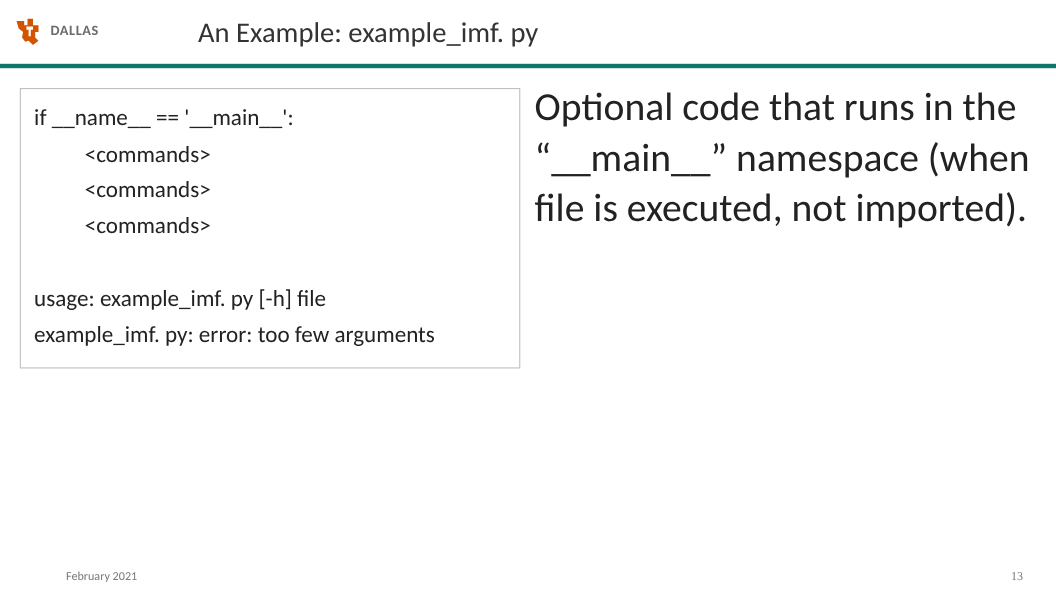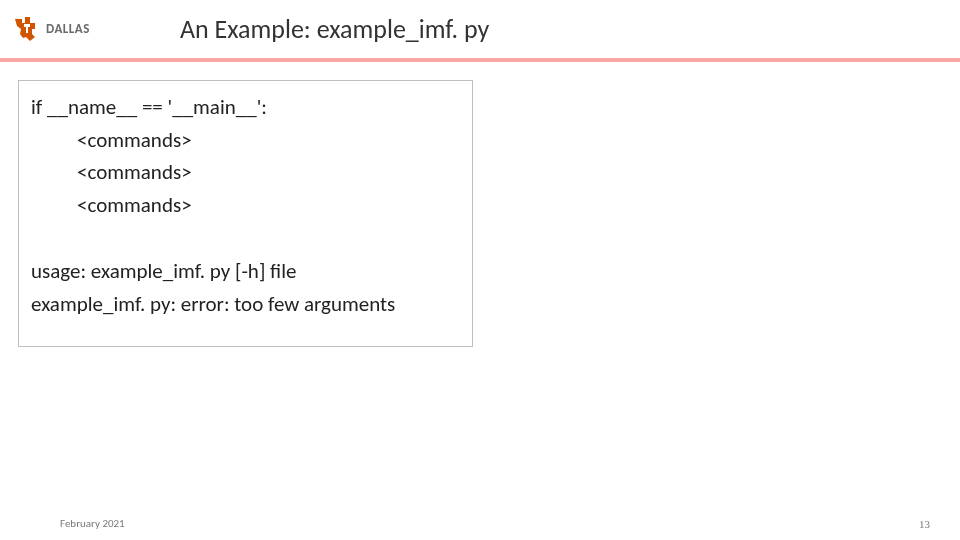--- a/index.html
+++ b/index.html
@@ -1,26 +1,26 @@
 <!DOCTYPE html>
 <html><head>
 <meta charset="utf-8">
 <style>
   * { box-sizing: border-box; margin: 0; padding: 0; }
   html, body { width: 960px; height: 540px; font-family: "Calibri", "Segoe UI", Arial, sans-serif; background: #fff; color: #222; }
   .slide { width: 960px; height: 540px; position: relative; }
 
-  .title-bar { position: absolute; left: 0; top: 0; width: 960px; height: 62px; border-bottom: 4px solid #fca5a5; display: flex; align-items: center; }
+  .title-bar { position: absolute; left: 0; top: 0; width: 960px; height: 62px; border-bottom: 4px solid #0f766e; display: flex; align-items: center; }
   .logo { position: absolute; left: 10px; top: 6px; width: 110px; height: 44px; display: flex; align-items: center; }
   .logo svg { width: 32px; height: 32px; }
   .logo-text { font-size: 13px; font-weight: 700; color: #6b6b6b; letter-spacing: 0.5px; margin-left: 4px; }
   .title { font-size: 26px; color: #333; font-weight: 400; margin-left: 180px; }
 
   .left-col { position: absolute; left: 18px; top: 80px; width: 455px; }
-  .code-box { border: 1px solid #bfbfbf; background: #fff; padding: 10px 12px 26px 12px; font-family: Calibri, Arial, sans-serif; font-size: 21px; line-height: 1.55; color: #222; }
+  .code-box { border: 1px solid #bfbfbf; background: #fff; padding: 10px 12px 14px 12px; font-family: Calibri, Arial, sans-serif; font-size: 21px; line-height: 1.55; color: #222; }
   .code-box .indent { padding-left: 46px; }
   .gap { height: 34px; }
 
   .right-col { position: absolute; left: 486px; top: 74px; width: 460px; font-size: 36px; line-height: 1.28; color: #222; font-weight: 400; }
 
   .footer { position: absolute; left: 0; bottom: 10px; width: 960px; height: 22px; font-size: 11px; color: #7a7a7a; }
   .footer .fl { position: absolute; left: 60px; bottom: 0; }
   .footer .fc { position: absolute; left: 0; width: 960px; text-align: center; bottom: 0; }
   .footer .fr { position: absolute; right: 30px; bottom: 0; font-family: Liberation Serif, serif; }
 </style>
@@ -45,19 +45,20 @@
       <div>if __name__ == '__main__':</div>
       <div class="indent">&lt;commands&gt;</div>
       <div class="indent">&lt;commands&gt;</div>
       <div class="indent">&lt;commands&gt;</div>
       <div class="gap"></div>
       <div>usage: example_imf. py [-h] file</div>
       <div>example_imf. py: error: too few arguments</div>
     </div>
   </div>
 
+  <div class="right-col">Optional code that runs in the “__main__” namespace (when file is executed, not imported).</div>
 
   <div class="footer">
     <div class="fl">February 2021</div>
     <div class="fr">13</div>
   </div>
 
 </div>
 
 </body></html>

